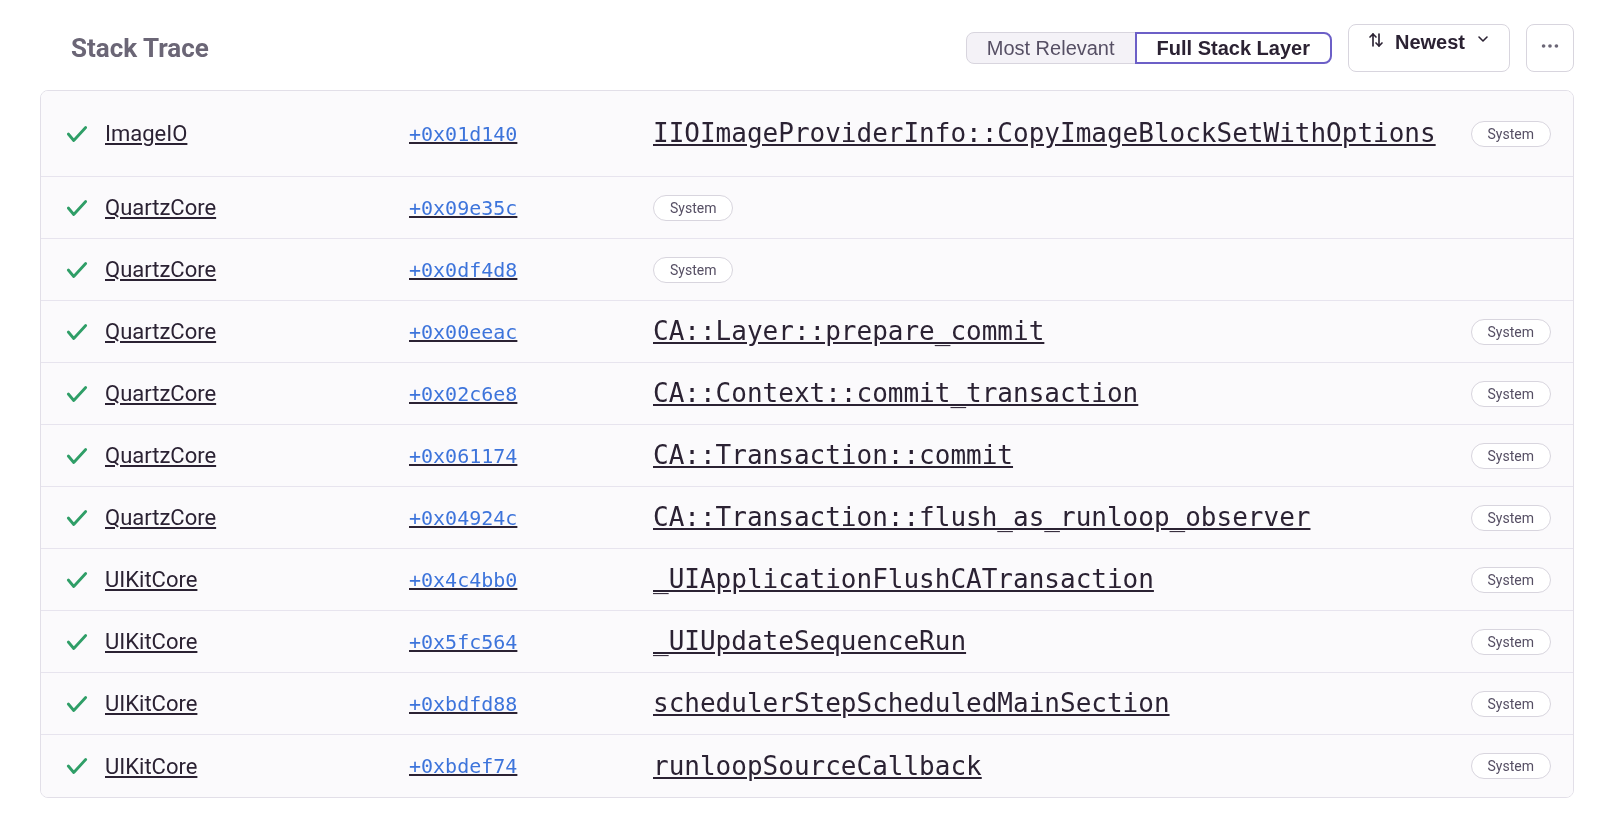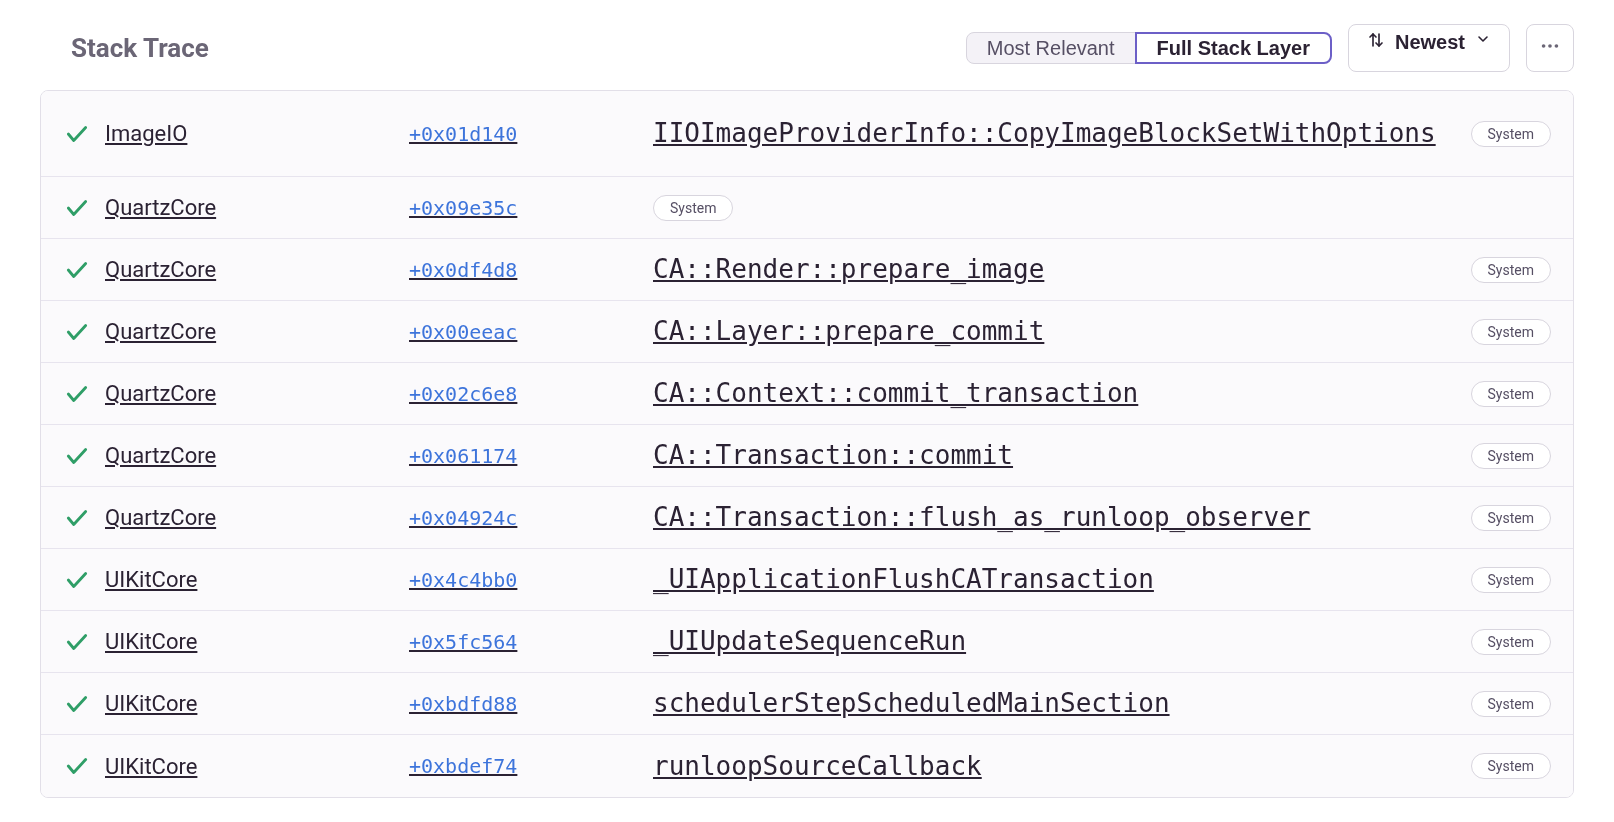--- a/index.html
+++ b/index.html
@@ -219,21 +219,20 @@
     <div class="frame">
       <div class="col-check">
         <span class="check-icon">
           <svg width="26" height="26" viewBox="0 0 24 24" fill="none" stroke="#2f9e67" stroke-width="2.6" stroke-linecap="round" stroke-linejoin="round">
             <polyline points="4 12 9 18 20 6"></polyline>
           </svg>
         </span>
       </div>
       <div class="col-module">QuartzCore</div>
       <div class="col-offset">+0x0df4d8</div>
-      <div class="col-symbol">CA::Render::prepare_image</div>
       <div class="col-tag"><span class="tag">System</span></div>
     </div>
     <div class="frame">
       <div class="col-check">
         <span class="check-icon">
           <svg width="26" height="26" viewBox="0 0 24 24" fill="none" stroke="#2f9e67" stroke-width="2.6" stroke-linecap="round" stroke-linejoin="round">
             <polyline points="4 12 9 18 20 6"></polyline>
           </svg>
         </span>
       </div>

